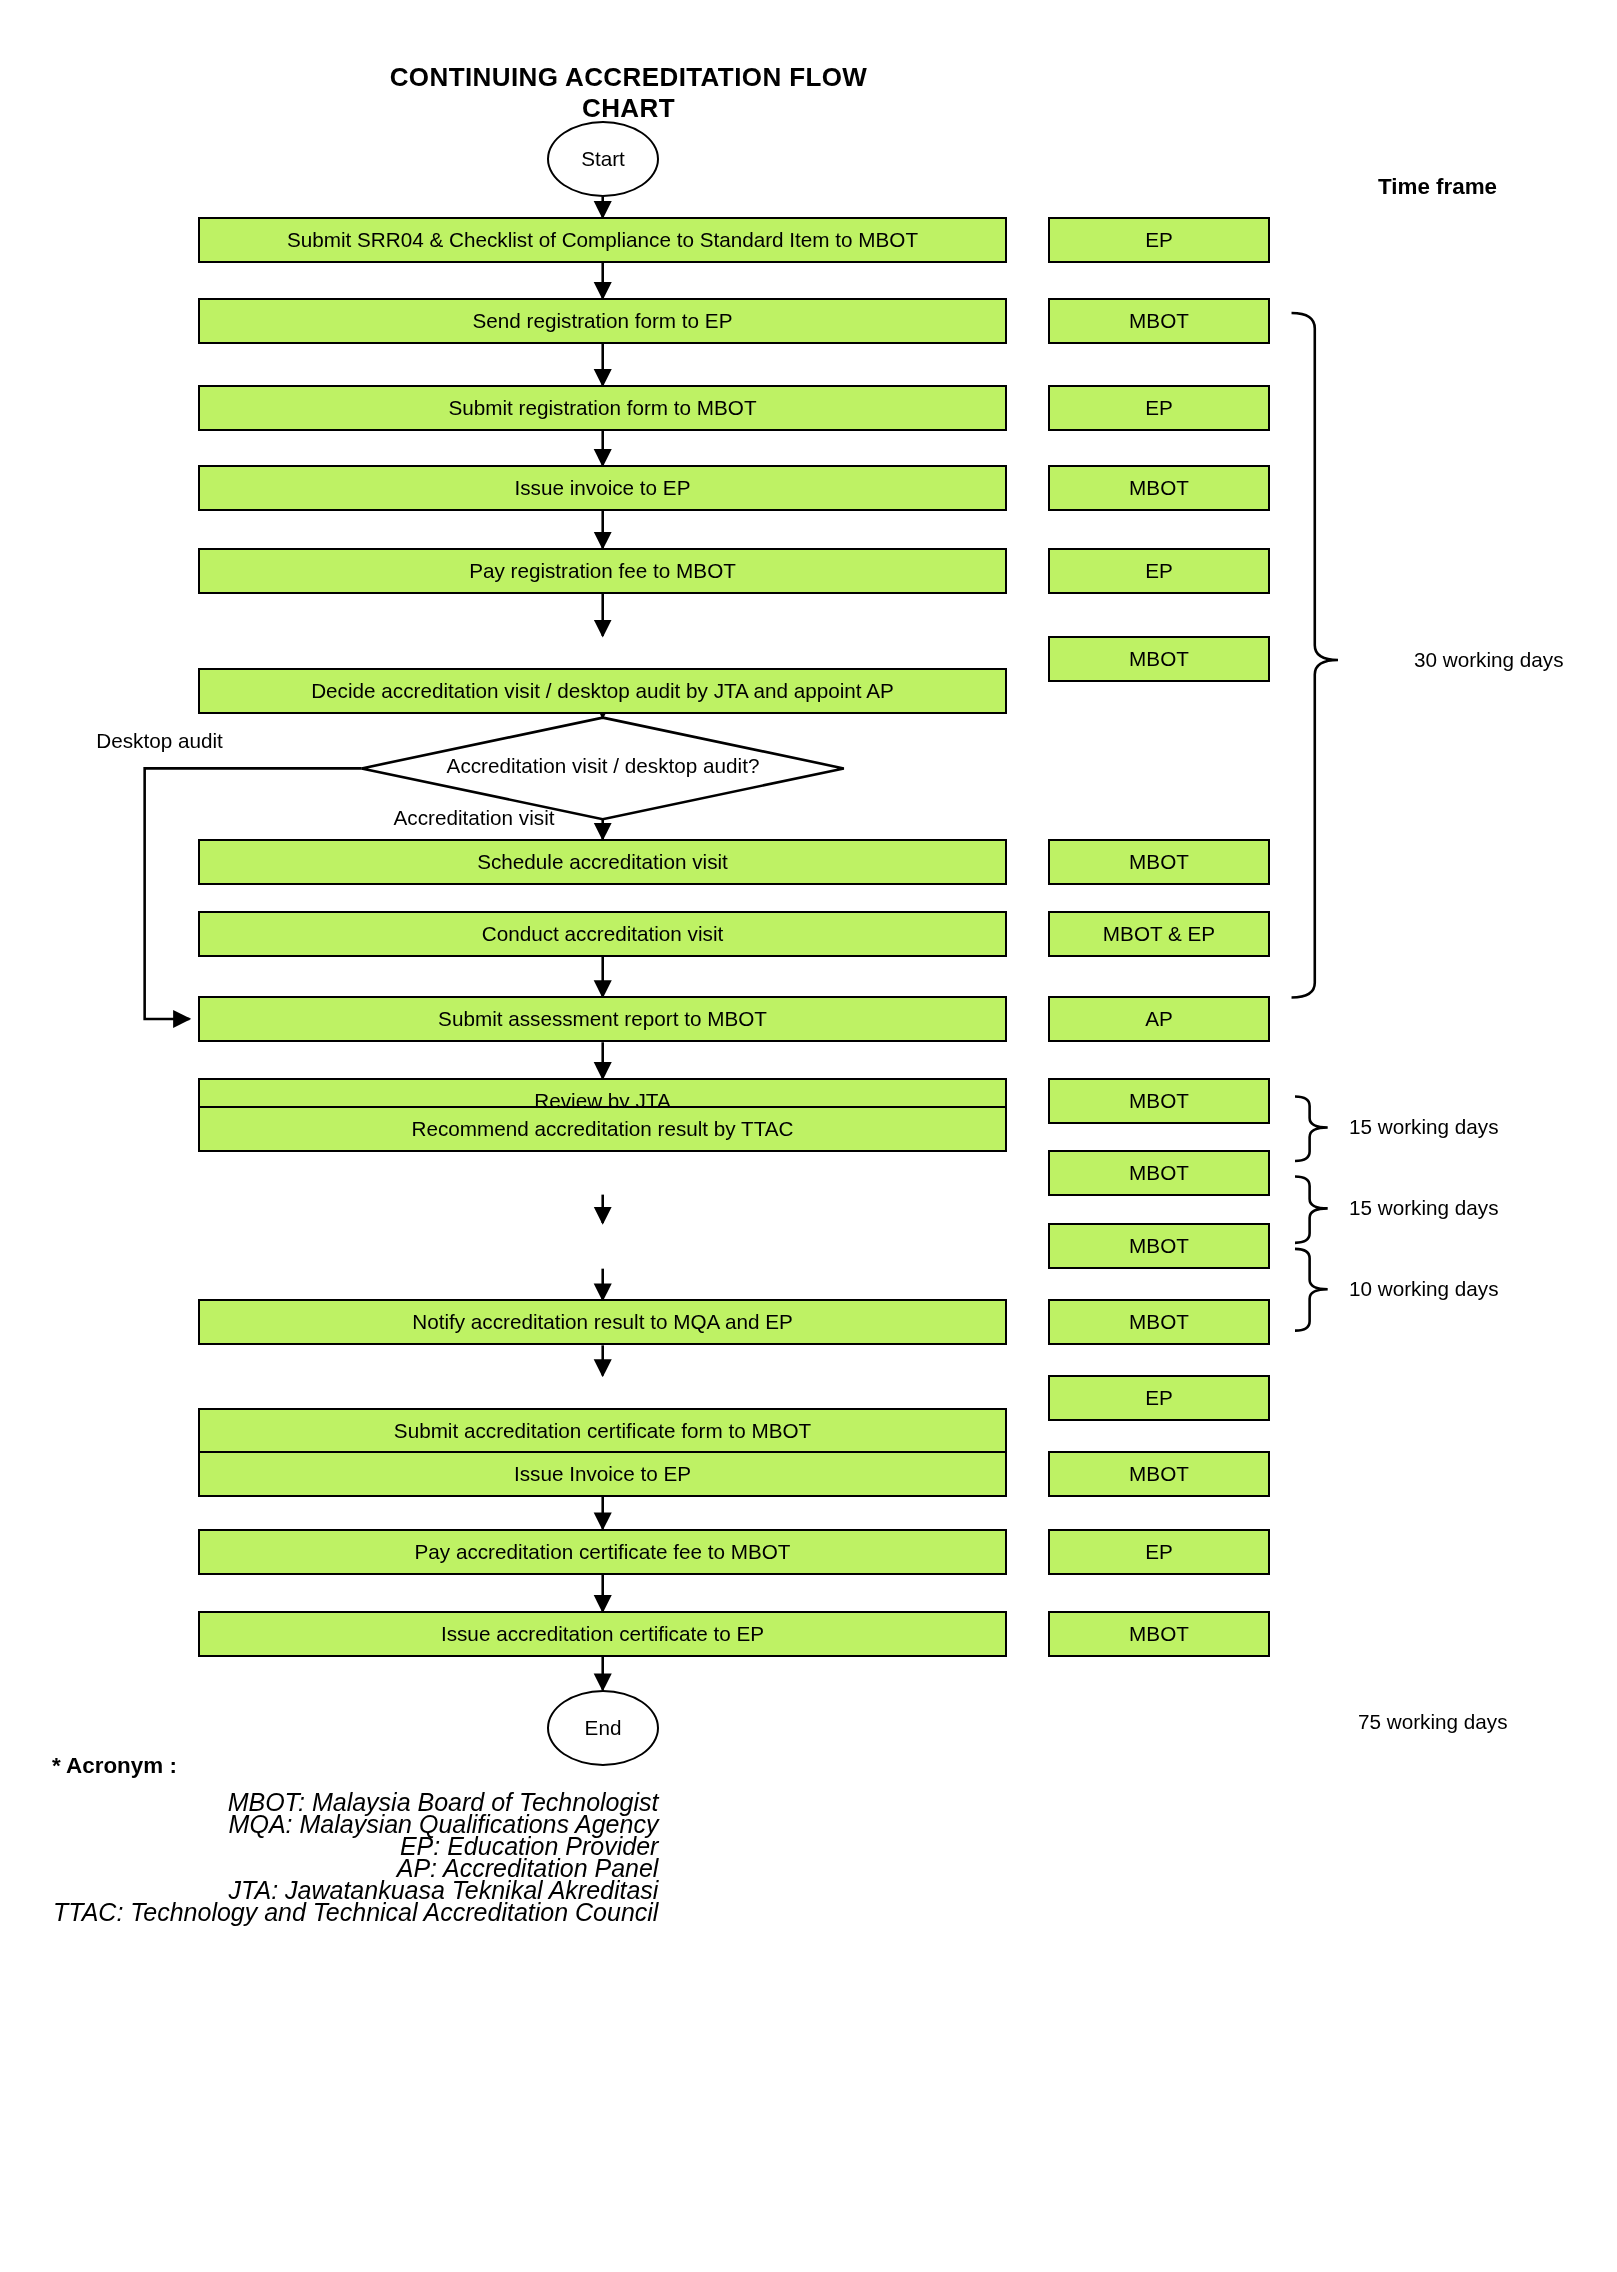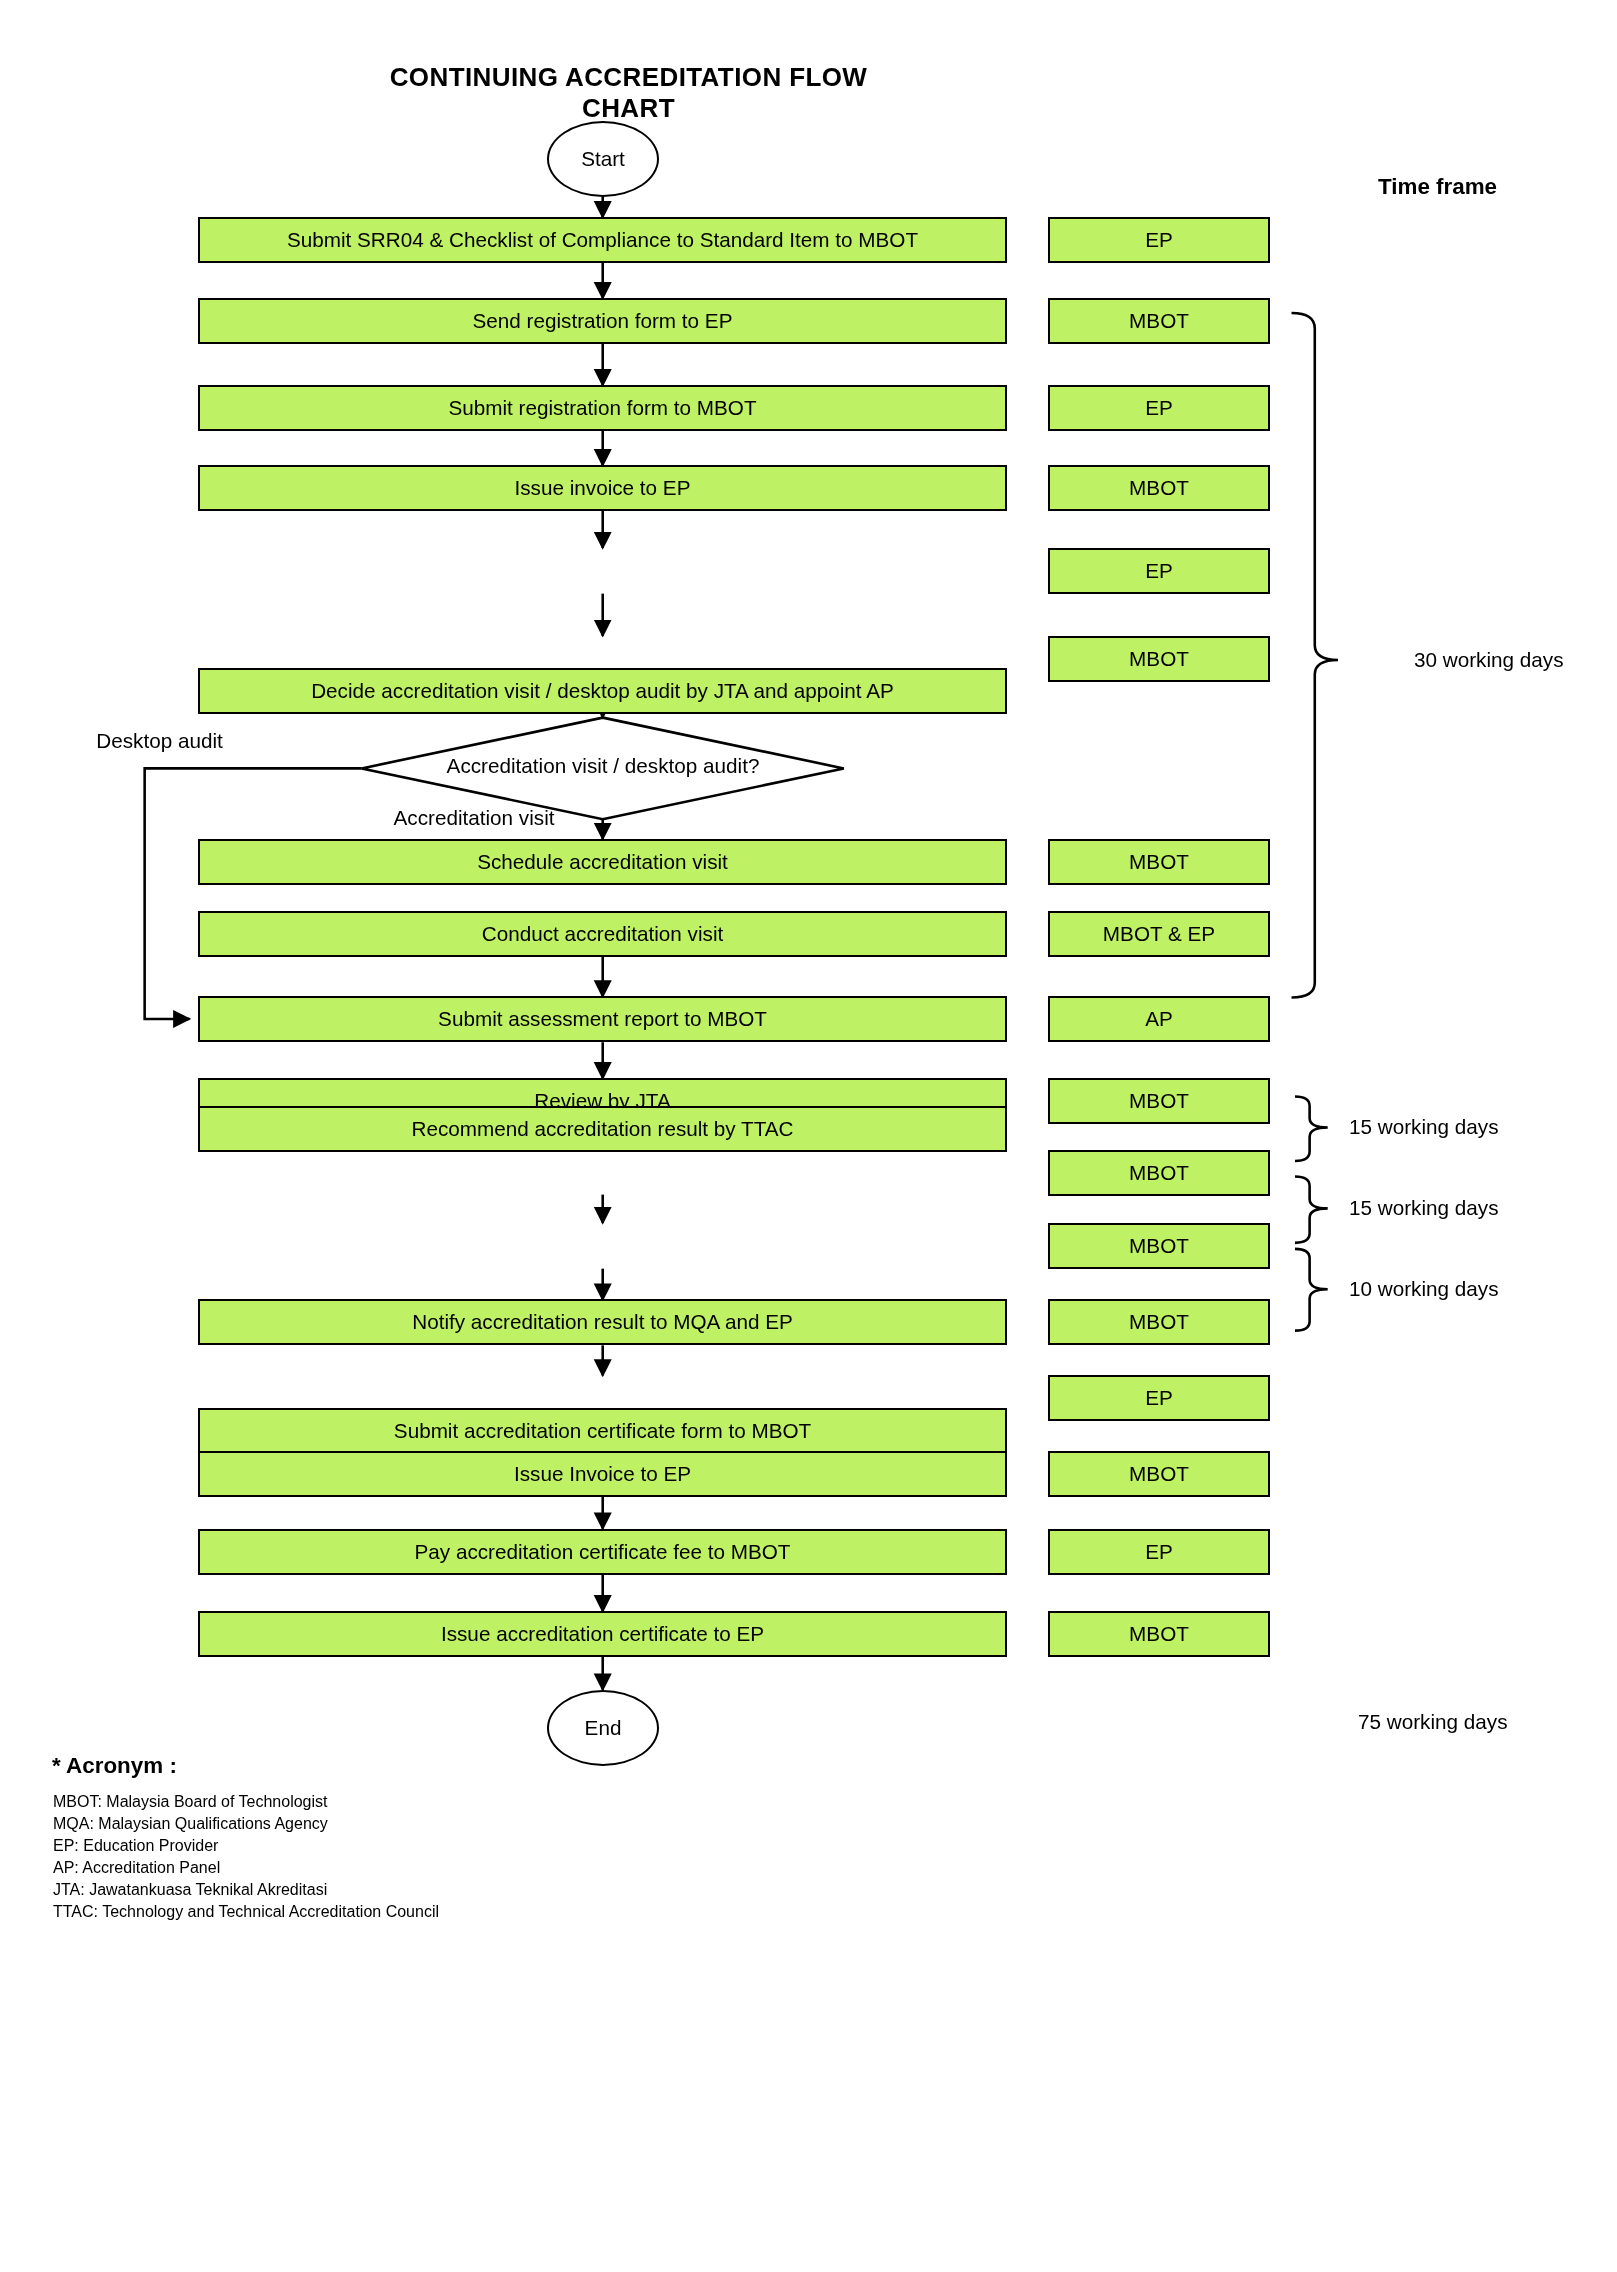--- a/index.html
+++ b/index.html
@@ -51,21 +51,21 @@
   .annot-15a{left:1349px;top:1115px;}
   .annot-15b{left:1349px;top:1196px;}
   .annot-10{left:1349px;top:1277px;}
   .annot-75{left:1358px;top:1710px;}
   .acronym-heading{
     position:absolute;left:52px;top:1753px;
     font-size:22.4px;font-weight:bold;text-align:center;
   }
   .acronym-list{
     position:absolute;left:53px;top:1791px;
-    font-size:16px;line-height:22px;
+    font-size:25px;font-style:italic;line-height:22px;text-align:right;
   }
 </style>
 </head>
 <body>
 
 <div id="canvas">
 
   <svg id="connectors" viewBox="0 0 1878 2639" xmlns="http://www.w3.org/2000/svg">
     <defs>
       <marker id="arrow" viewBox="0 0 10 10" refX="9" refY="5" markerWidth="7" markerHeight="8" orient="auto-start-reverse">
@@ -133,20 +133,23 @@
       <span>EP</span>
     </div>
 
   <div class="box step" style="top:465px">
       <span>Issue invoice to EP</span>
     </div>
   <div class="box actor" style="top:465px">
       <span>MBOT</span>
     </div>
 
+  <div class="box step" style="top:548px">
+      <span>Pay registration fee to MBOT</span>
+    </div>
   <div class="box actor" style="top:548px">
       <span>EP</span>
     </div>
 
   <div class="box step" style="top:668px">
       <span>Decide accreditation visit / desktop audit by JTA and appoint AP</span>
     </div>
   <div class="box actor" style="top:636px">
       <span>MBOT</span>
     </div>

